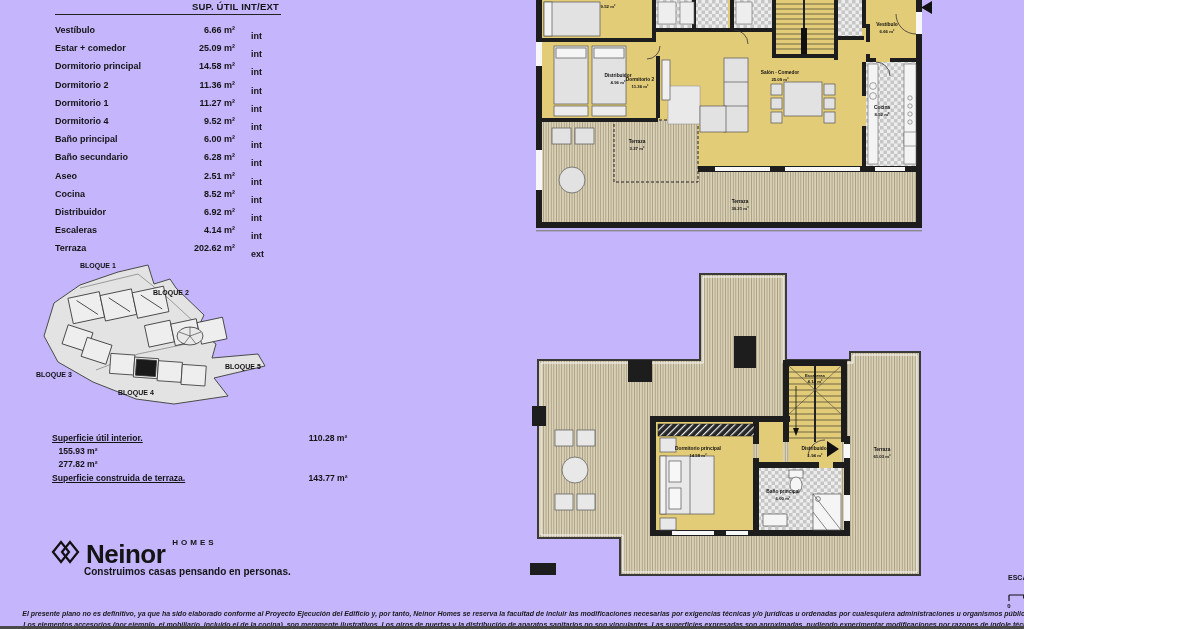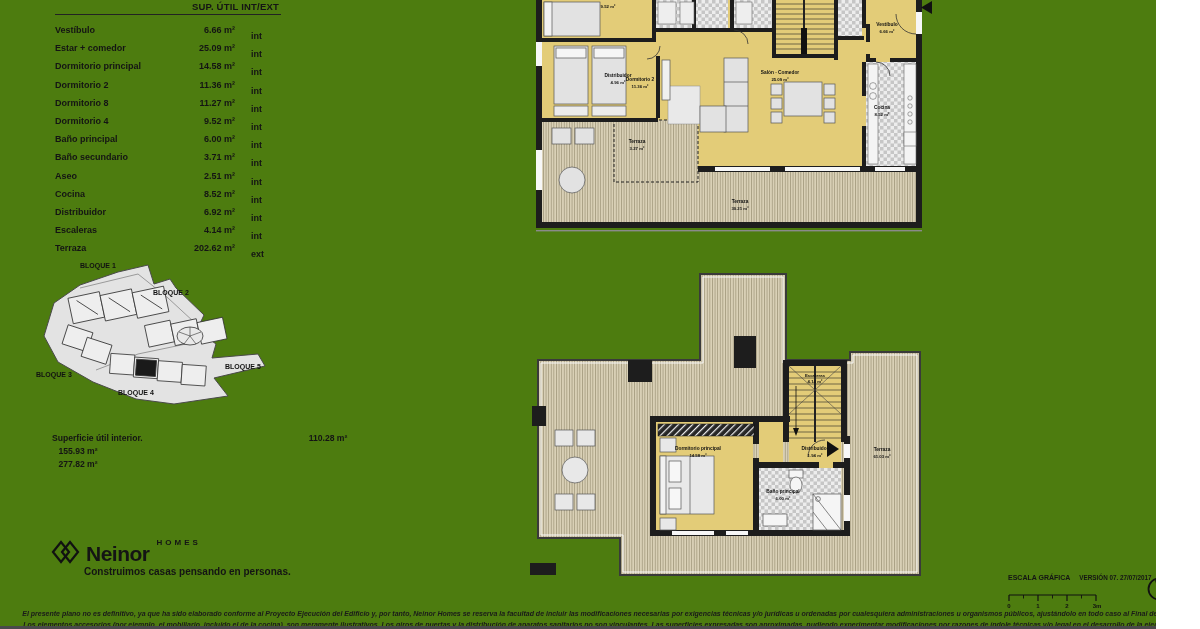--- a/index.html
+++ b/index.html
@@ -1,43 +1,43 @@
 <!DOCTYPE html>
 <html><head>
 <meta charset="utf-8">
 <style>
   html,body{margin:0;padding:0;}
   .sheet{
-    position:relative;width:1156px;height:629px;background:#4d7c0f;
+    position:relative;width:1024px;height:629px;background:#c4b5fd;
     overflow:hidden;font-family:"Liberation Sans",sans-serif;color:#141414;
   }
   .sheet *{box-sizing:border-box;}
   svg{position:absolute;overflow:visible;}
   svg text{font-family:"Liberation Sans",sans-serif;font-weight:bold;fill:#111;}
 
   
   .area-table{position:absolute;left:55px;top:1px;width:226px;}
   .t-head{text-align:right;font-size:9.5px;font-weight:bold;letter-spacing:.2px;padding-right:2px;}
   .t-rule{border-top:1.6px solid #222;margin-top:2px;}
   .t-rows{margin-top:6px;}
   .t-row{display:flex;height:18.2px;align-items:center;font-size:9px;font-weight:bold;}
   .t-label{flex:1;}
   .t-val{width:60px;text-align:right;}
   .t-type{width:30px;margin-left:16px;margin-top:12px;}
 
   
   .summary{position:absolute;left:52px;top:432px;width:302px;}
   .s-row{display:flex;font-size:8.6px;font-weight:bold;line-height:13.2px;white-space:nowrap;}
-  .s-label{flex:1;}
+  .s-label{flex:1;text-decoration:underline;}
   .s-val{width:52px;text-align:center;}
 
   
   .brand{position:absolute;left:50px;top:538px;}
   .brand-line{display:flex;align-items:flex-end;}
-  .brand-name{font-size:21px;font-weight:800;letter-spacing:-.5px;line-height:22px;margin-left:6px;}
+  .brand-name{font-size:26px;font-weight:800;letter-spacing:-.5px;line-height:22px;margin-left:6px;}
   .brand-word{font-size:8px;font-weight:bold;letter-spacing:3px;margin-left:7px;margin-bottom:18px;}
   .brand-tag{font-size:10px;font-weight:bold;margin-top:1px;margin-left:34px;}
 
   
   .scalebox{position:absolute;left:1008px;top:574px;width:150px;font-weight:bold;}
   .scale-titles{display:flex;align-items:baseline;}
   .scale-title{font-size:7px;}
   .scale-version{font-size:6.3px;margin-left:9px;}
 
   
@@ -77,37 +77,37 @@
           <span class="t-label">Dormitorio principal</span>
           <span class="t-val">14.58 m²</span>
           <span class="t-type">int</span>
         </div>
       <div class="t-row">
           <span class="t-label">Dormitorio 2</span>
           <span class="t-val">11.36 m²</span>
           <span class="t-type">int</span>
         </div>
       <div class="t-row">
-          <span class="t-label">Dormitorio 8</span>
+          <span class="t-label">Dormitorio 1</span>
           <span class="t-val">11.27 m²</span>
           <span class="t-type">int</span>
         </div>
       <div class="t-row">
           <span class="t-label">Dormitorio 4</span>
           <span class="t-val">9.52 m²</span>
           <span class="t-type">int</span>
         </div>
       <div class="t-row">
           <span class="t-label">Baño principal</span>
           <span class="t-val">6.00 m²</span>
           <span class="t-type">int</span>
         </div>
       <div class="t-row">
           <span class="t-label">Baño secundario</span>
-          <span class="t-val">3.71 m²</span>
+          <span class="t-val">6.28 m²</span>
           <span class="t-type">int</span>
         </div>
       <div class="t-row">
           <span class="t-label">Aseo</span>
           <span class="t-val">2.51 m²</span>
           <span class="t-type">int</span>
         </div>
       <div class="t-row">
           <span class="t-label">Cocina</span>
           <span class="t-val">8.52 m²</span>
@@ -176,20 +176,24 @@
   <div class="summary">
     <div class="s-row">
         <span class="s-label">Superficie útil interior.</span>
         <span class="s-val">110.28 m²</span>
       </div>
     <div class="s-row">
         <span class="s-val">155.93 m²</span>
       </div>
     <div class="s-row">
         <span class="s-val">277.82 m²</span>
+      </div>
+    <div class="s-row">
+        <span class="s-label">Superficie construida de terraza.</span>
+        <span class="s-val">143.77 m²</span>
       </div>
   </div>
 
   <div class="brand">
     <div class="brand-line">
       <span>
         <svg width="30" height="26" viewBox="0 0 30 26" style="position:static;display:block;">
           <path d="M3 13 L11 3 L19 13 L11 23 Z" fill="none" stroke="#111" stroke-width="2.2"></path>
           <path d="M12 13 L20 3 L28 13 L20 23 Z" fill="none" stroke="#111" stroke-width="2.2"></path>
         </svg>

